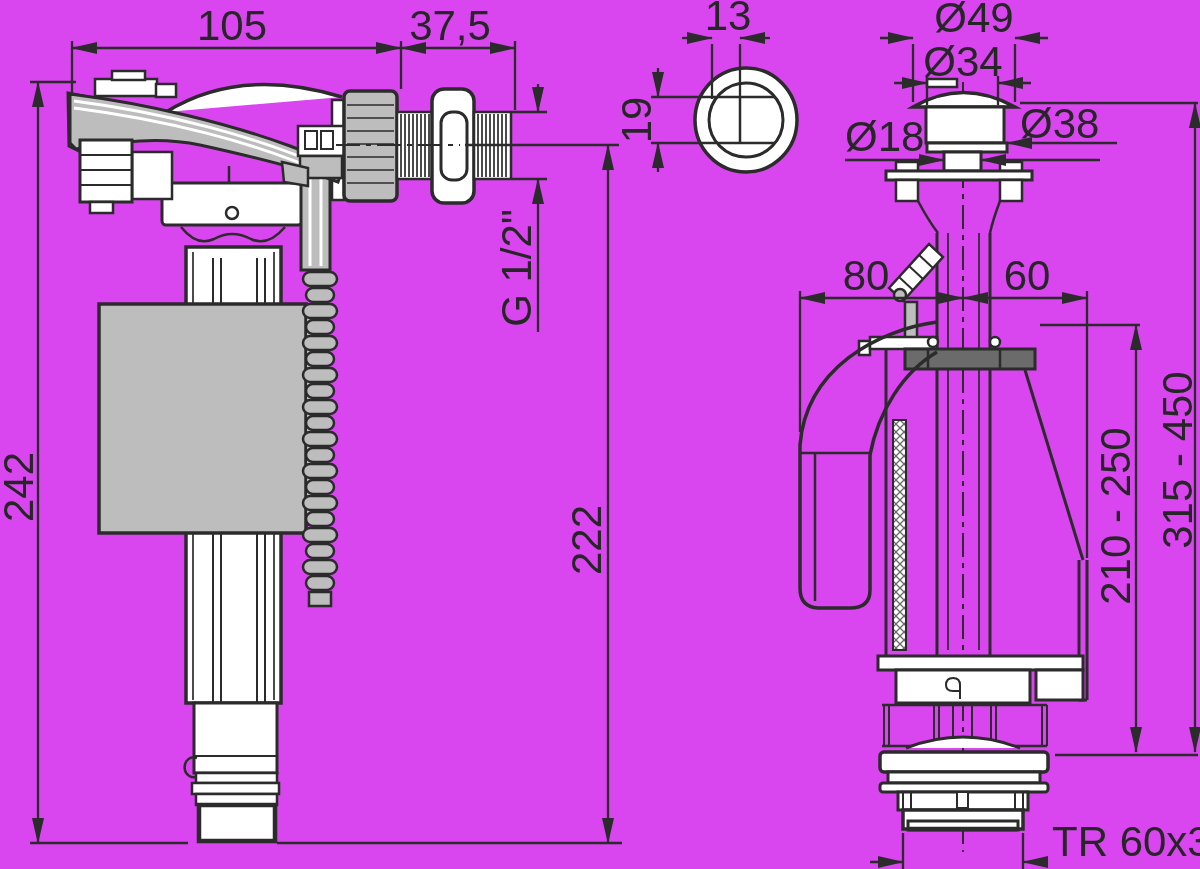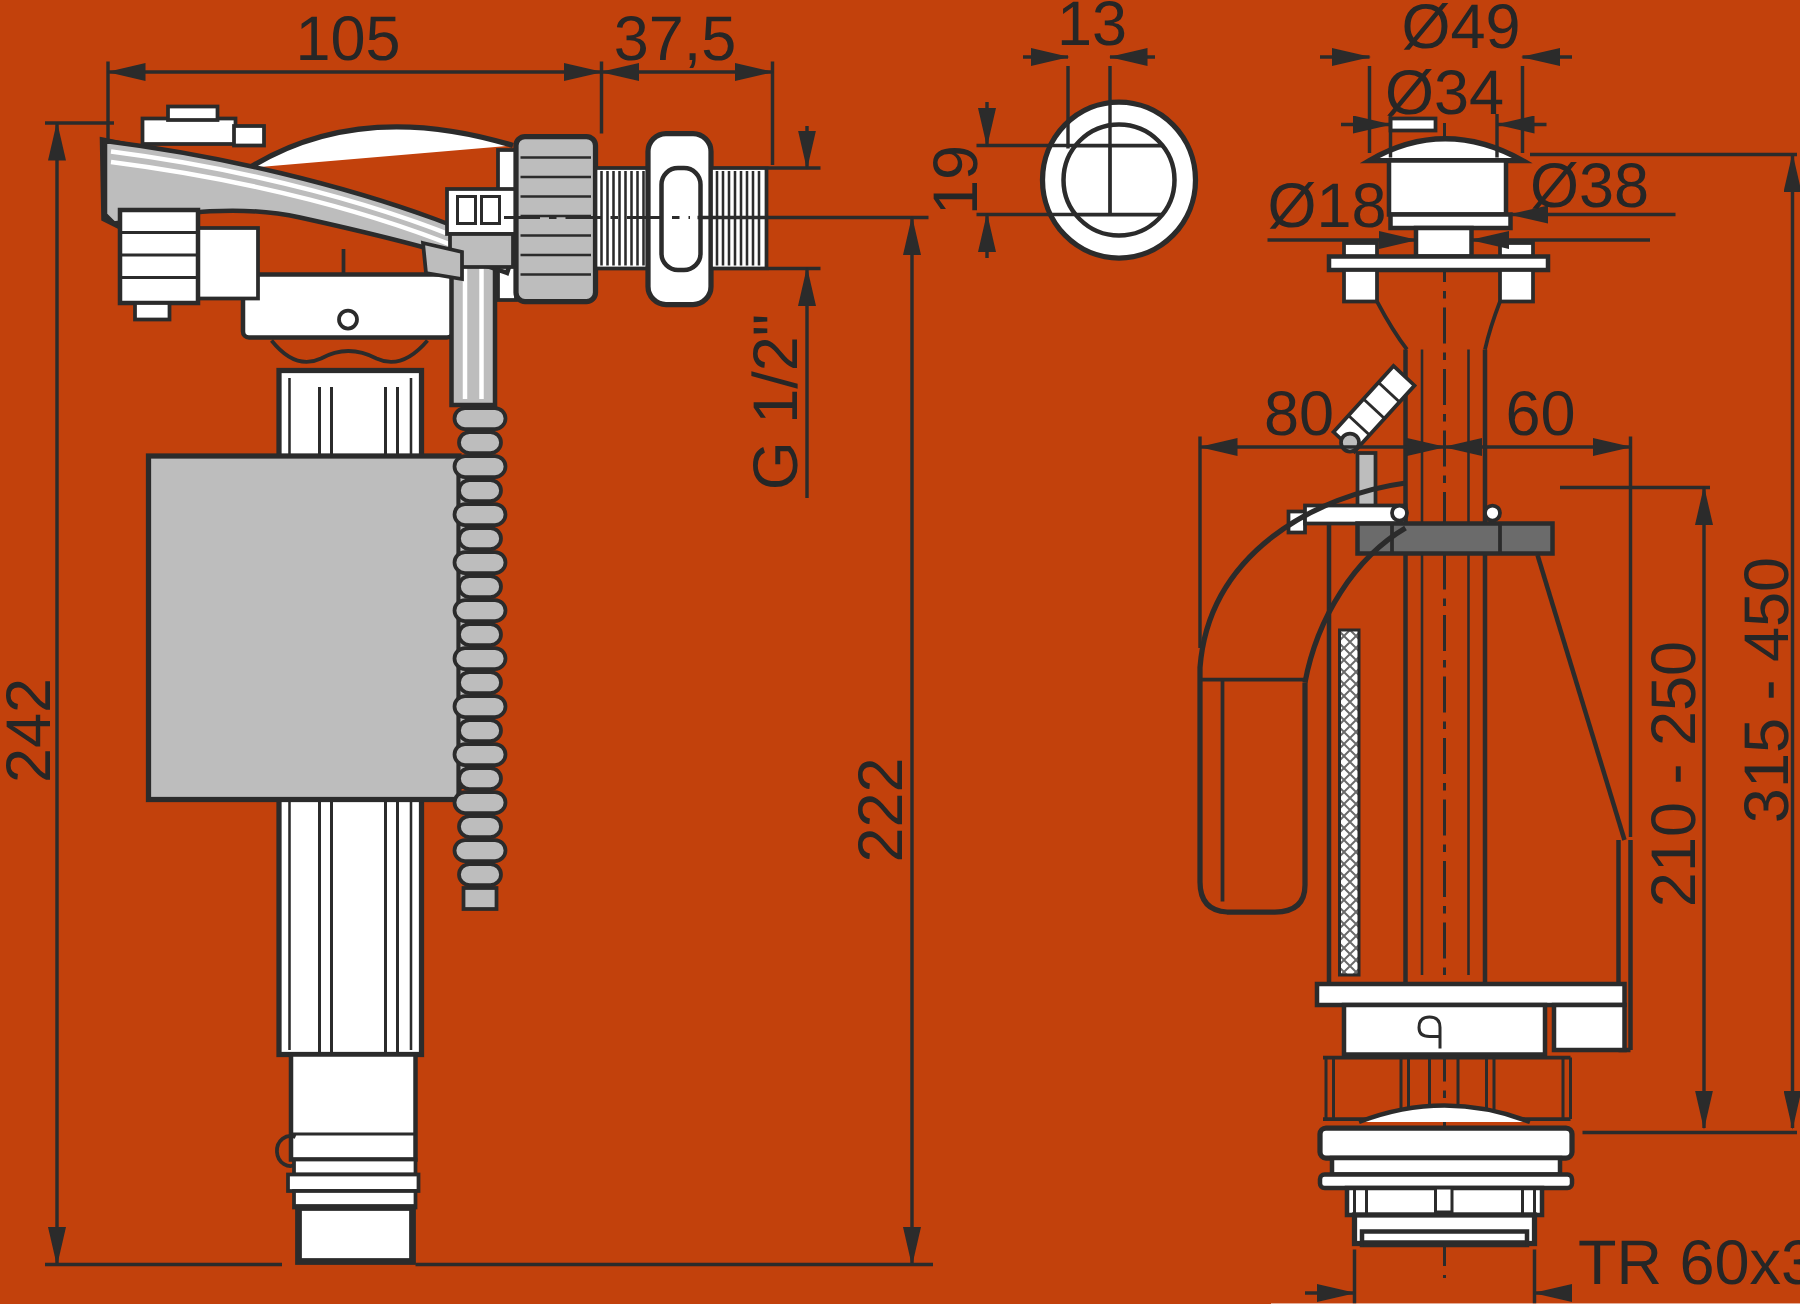--- a/index.html
+++ b/index.html
@@ -1,16 +1,16 @@
 <!DOCTYPE html>
 <html><head>
 <meta charset="utf-8">
 <style>
   html,body{margin:0;padding:0;background:#ffffff;}
-  .stage{width:1200px;height:869px;position:relative;background:#c2410c;overflow:hidden;}
+  .stage{width:1200px;height:869px;position:relative;background:#d946ef;overflow:hidden;}
   svg{display:block;}
   
   .s4{stroke:#2b2b2b;stroke-width:4.5;}
   .s35{stroke:#2b2b2b;stroke-width:3.5;}
   .s3{stroke:#2b2b2b;stroke-width:3;}
   .s25{stroke:#2b2b2b;stroke-width:2.5;}
   .s2{stroke:#2b2b2b;stroke-width:2;}
   .s17{stroke:#2b2b2b;stroke-width:1.7;}
   .nf{fill:none;}
   .fw{fill:#ffffff;}

